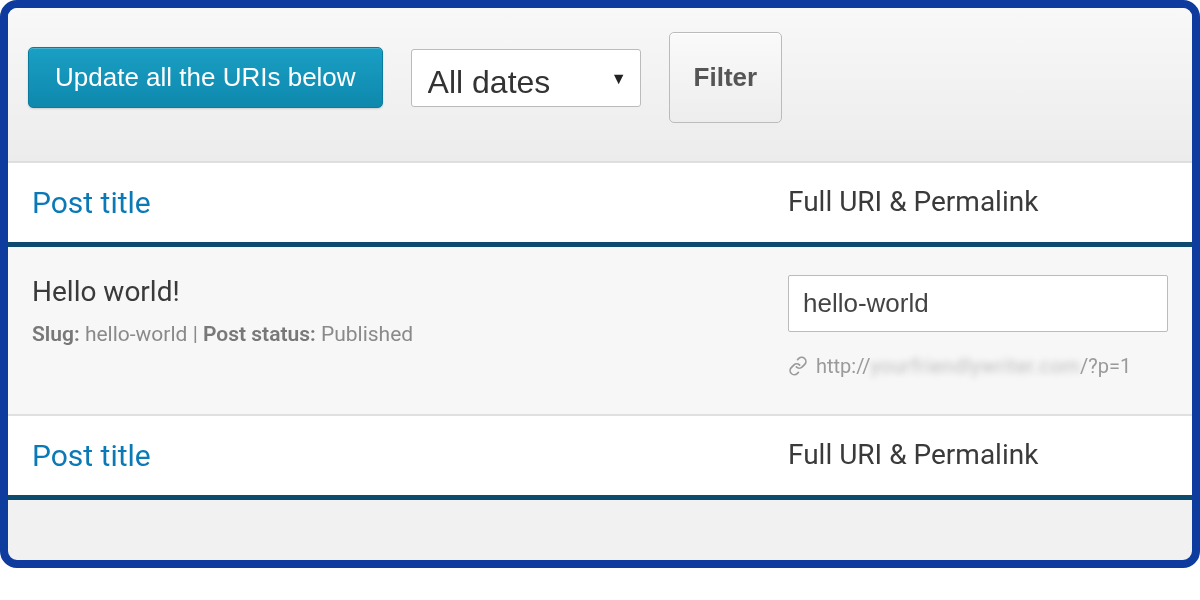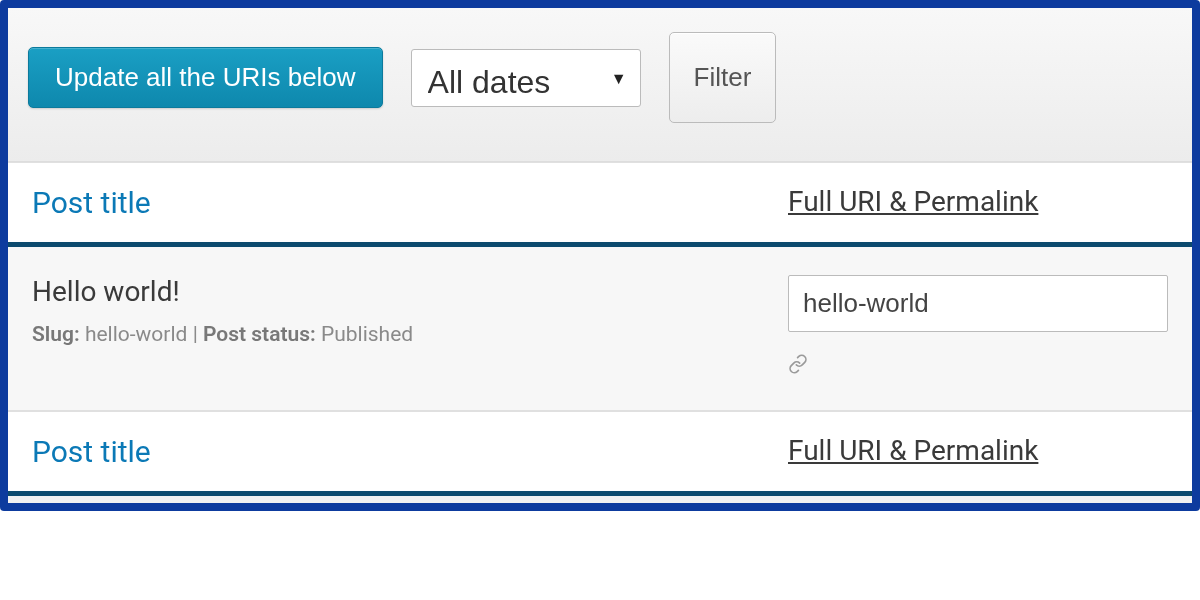--- a/index.html
+++ b/index.html
@@ -3,23 +3,23 @@
   <meta charset="utf-8">
   <style>
     * { box-sizing: border-box; margin: 0; padding: 0; }
     body {
       font-family: -apple-system, BlinkMacSystemFont, "Segoe UI", Roboto, Arial, sans-serif;
       background: #fff;
       padding: 0;
     }
     .outer-frame {
       border: 8px solid #0d3b9e;
-      border-radius: 4px;
+      border-radius: 17px;
       width: 1200px;
-      height: 511px;
+      height: 568px;
       overflow: hidden;
       background: #f1f1f1;
     }
     .toolbar {
       padding: 24px 20px 38px 20px;
       background: linear-gradient(#f8f8f8, #ececec);
       border-bottom: 1px solid #ddd;
       display: flex;
       align-items: center;
       gap: 28px;
@@ -62,20 +62,21 @@
     }
     .btn-secondary {
       background: linear-gradient(#fafafa, #ededed);
       border: 1px solid #bbb;
       color: #555;
       font-size: 26px;
       padding: 29px 24px;
       border-radius: 5px;
       cursor: pointer;
       box-shadow: inset 0 1px 0 #fff;
+      font-weight: bold;
     }
     .table {
       width: 100%;
       background: #fff;
     }
     .table-header-row, .table-footer-row {
       display: flex;
       border-top: 1px solid #e0e0e0;
       border-bottom: 5px solid #0c4a6e;
       background: #fff;
@@ -83,21 +84,20 @@
     }
     .col-title {
       flex: 1;
       font-size: 30px;
       color: #0b79b6;
     }
     .col-uri {
       width: 380px;
       font-size: 28px;
       color: #3a3a3a;
-      text-decoration: underline;
     }
     .table-row {
       display: flex;
       background: #f7f7f7;
       padding: 28px 24px 36px 24px;
       border-bottom: 1px solid #e0e0e0;
     }
     .cell-left {
       flex: 1;
     }
@@ -182,20 +182,23 @@
       </div>
       <div class="cell-right">
         <input class="uri-input" type="text" value="hello-world" style="">
         <div class="permalink-line">
           <span class="link-icon">
             <svg viewBox="0 0 24 24" fill="none" stroke="currentColor" stroke-width="2" stroke-linecap="round" stroke-linejoin="round">
               <path d="M10 13a5 5 0 0 0 7.07 0l3-3a5 5 0 0 0-7.07-7.07l-1.5 1.5"></path>
               <path d="M14 11a5 5 0 0 0-7.07 0l-3 3a5 5 0 0 0 7.07 7.07l1.5-1.5"></path>
             </svg>
           </span>
+          <span class="perma-text">
+            <span>http://</span><span class="blurred">yourfriendlywriter.com</span><span>/?p=1</span>
+          </span>
         </div>
       </div>
     </div>
 
     <div class="table-footer-row">
       <div class="col-title">Post title</div>
       <div class="col-uri">Full URI &amp; Permalink</div>
     </div>
 
   </div>

